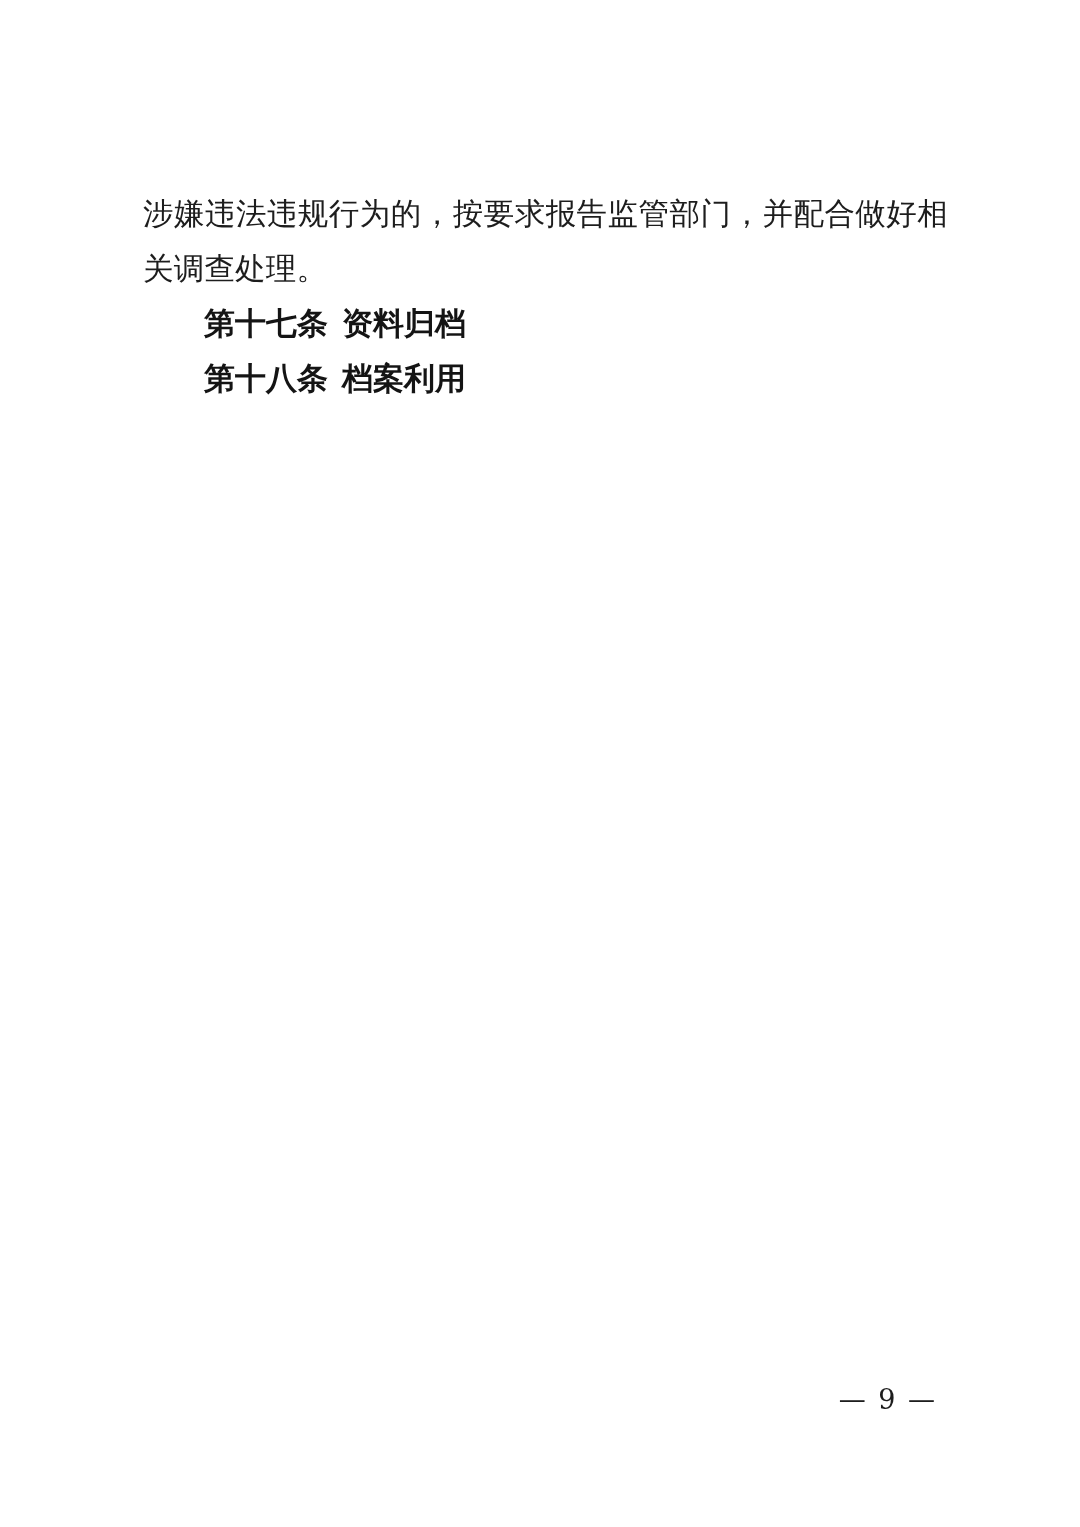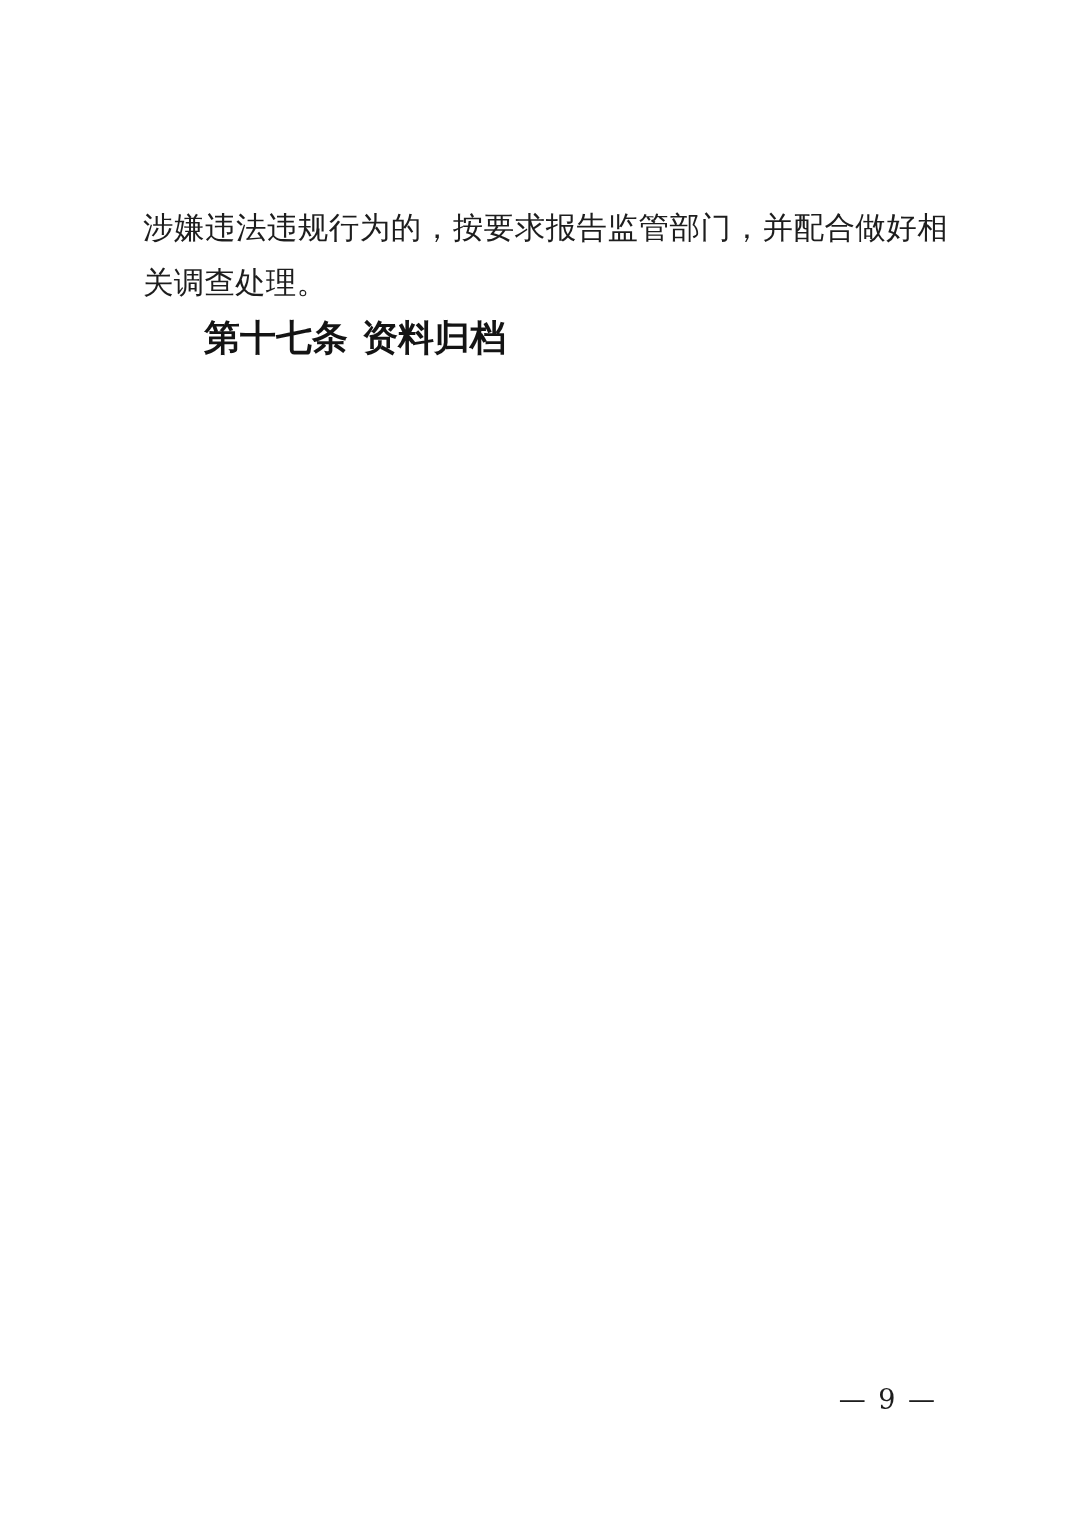--- a/index.html
+++ b/index.html
@@ -13,37 +13,37 @@
     height: 1527px;
     background: #ffffff;
     box-sizing: border-box;
     font-family: "DejaVu Serif", "Liberation Serif", serif;
     color: #1b1b1b;
     overflow: hidden;
   }
   .content {
     position: absolute;
     left: 143px;
-    top: 200px;
+    top: 186px;
     width: 805px;
   }
   .para {
     font-size: 30.5px;
     line-height: 55px;
     letter-spacing: 0.2px;
     text-align: justify;
     text-justify: inter-ideograph;
     margin: 0 0 0 0;
     color: #1d1d1d;
   }
   .para.indent {
     text-indent: 61px;
   }
   .heading {
-    font-size: 36px;
+    font-size: 31px;
     line-height: 55px;
     margin: 0;
     text-indent: 61px;
     font-weight: bold;
     color: #141414;
   }
   .heading .htitle {
     font-weight: bold;
     margin-left: 14px;
   }
@@ -60,15 +60,16 @@
     font-family: "DejaVu Serif", "Liberation Serif", serif;
   }
 </style>
 </head>
 <body>
 
 <div class="page">
   <div class="content" id="body-root">
       <p class="para">涉嫌违法违规行为的，按要求报告监管部门，并配合做好相关调查处理。</p>
       <div class="heading"><span>第十七条</span><span class="htitle">资料归档</span></div>
+      <div class="heading"><span>第十八条</span><span class="htitle">档案利用</span></div>
     </div>
   <div class="footer">— 9 —</div>
 </div>
 
 </body></html>

